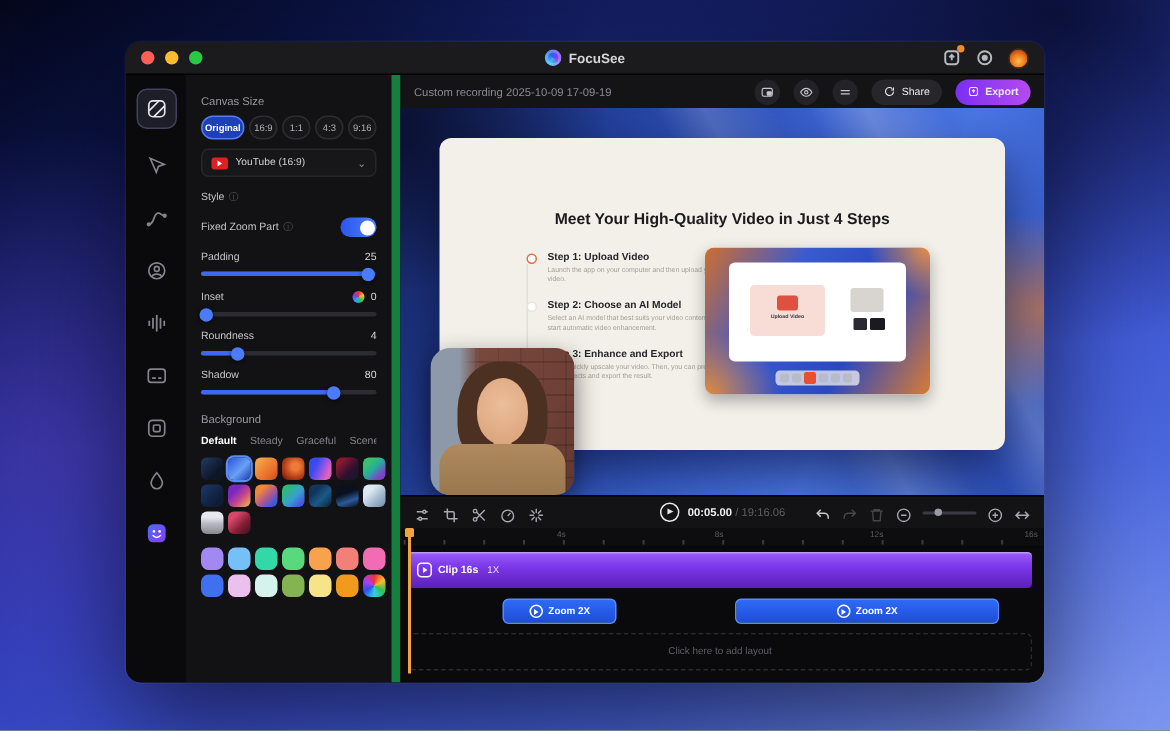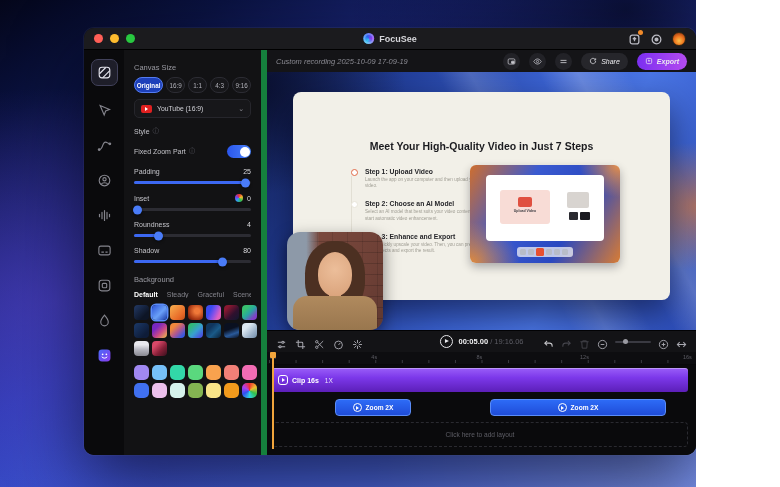--- a/index.html
+++ b/index.html
@@ -1,18 +1,18 @@
 <!DOCTYPE html>
 <html><head>
 <meta charset="utf-8">
 <style>
   * { margin:0; padding:0; box-sizing:border-box; }
   html,body { width:780px; height:487px; font-family:"Liberation Sans","DejaVu Sans",sans-serif; }
   .stage {
-    position:relative; width:696px; height:487px; overflow:hidden;
+    position:relative; width:780px; height:487px; overflow:hidden;
     background:
       radial-gradient(90% 80% at 8% 62%, rgba(110,70,220,.38) 0%, rgba(110,70,220,0) 55%),
       radial-gradient(70% 60% at 92% 96%, rgba(255,255,255,.14) 0%, rgba(255,255,255,0) 55%),
       radial-gradient(80% 90% at 90% 2%, rgba(2,4,22,.75) 0%, rgba(2,4,22,0) 50%),
       linear-gradient(152deg,#04061a 0%,#0a1240 14%,#1a2678 30%,#2c3eb4 48%,#3c54d0 64%,#4a66dc 78%,#5d7ae8 92%,#6b88ee 100%);
   }
   
   .win { position:absolute; left:84px; top:28px; width:612px; height:427px; border-radius:10px;
          background:#101013; box-shadow:0 28px 70px rgba(0,0,12,.6), 0 0 0 1px rgba(255,255,255,.06);
          display:flex; flex-direction:column; overflow:hidden; }
@@ -69,21 +69,21 @@
   .bg-tabs { display:flex; gap:9px; margin:7px 0 7px; white-space:nowrap; overflow:hidden; }
   .bg-tab { color:#83838b; font-size:7px; }
   .bg-tab.sel { color:#fff; font-weight:bold; }
   .grid { display:grid; grid-template-columns:repeat(7,15px); gap:3px; }
   .thumb { width:15px; height:15px; border-radius:4px; }
   .thumb.sel { box-shadow:0 0 0 1.5px #5a8cf8; }
   .swatches { margin-top:9px; }
   .swatch { width:15px; height:15px; border-radius:5px; }
   
   .main { flex:1; display:flex; flex-direction:column; background:#141417; min-width:0; }
-  .mhead { flex:0 0 22px; display:flex; align-items:center; padding:0 9px; gap:9px;font-style:italic; }
+  .mhead { flex:0 0 22px; display:flex; align-items:center; padding:0 9px; gap:9px; }
   .mtitle { color:#8a8a92; font-size:7.5px; margin-right:auto; }
   .hbtn { width:17px; height:17px; border-radius:9px; background:#222227; color:#c6c6cc;
           display:flex; align-items:center; justify-content:center; }
   .hbtn svg { width:9px; height:9px; }
   .pill { height:17px; border-radius:9px; display:flex; align-items:center; gap:4px; padding:0 8px;
           font-size:7px; color:#ececf0; }
   .share { background:#26262b; }
   .export { background:linear-gradient(90deg,#7b2ff0,#b44bf0); font-weight:bold; }
   .pill svg { width:8px; height:8px; }
   
@@ -431,21 +431,21 @@
             <svg viewBox="0 0 24 24" fill="none" stroke="currentColor" stroke-width="2.2">
                 <rect x="4" y="4" width="16" height="16" rx="4"></rect>
                 <path d="M12 15V9M9.2 11.2 12 8.4l2.8 2.8"></path>
               </svg>
             <span>Export</span>
           </span>
         </div>
 
         <div class="preview">
           <div class="card">
-            <div class="slide-title">Meet Your High-Quality Video in Just 7 Steps</div>
+            <div class="slide-title">Meet Your High-Quality Video in Just 4 Steps</div>
             <div class="stepline"></div>
             <div class="steps">
               <div class="step">
                 <span class="sdot active"></span>
                 <div class="stitle">Step 1: Upload Video</div>
                 <div class="sdesc">Launch the app on your computer and then upload your video.</div>
               </div>
               <div class="step">
                 <span class="sdot"></span>
                 <div class="stitle">Step 2: Choose an AI Model</div>

